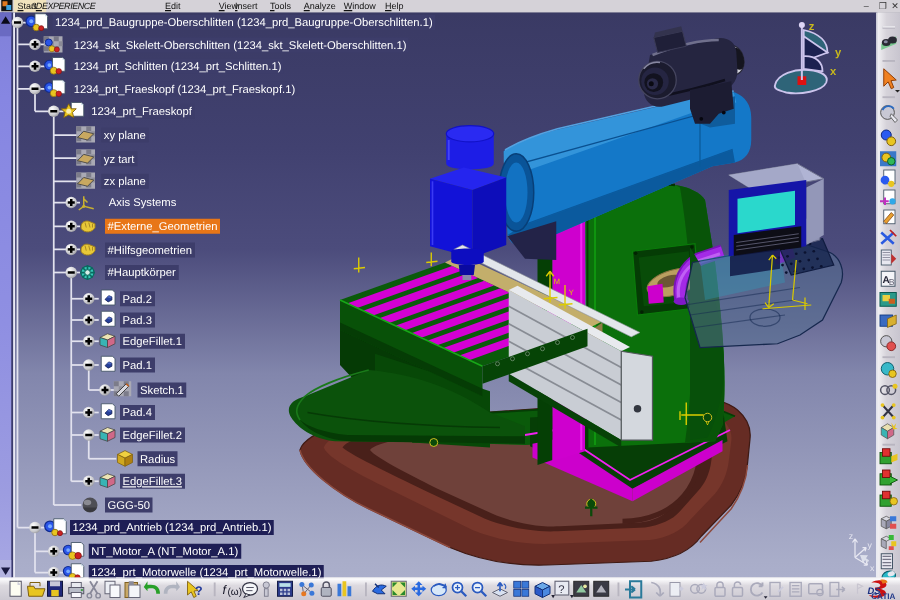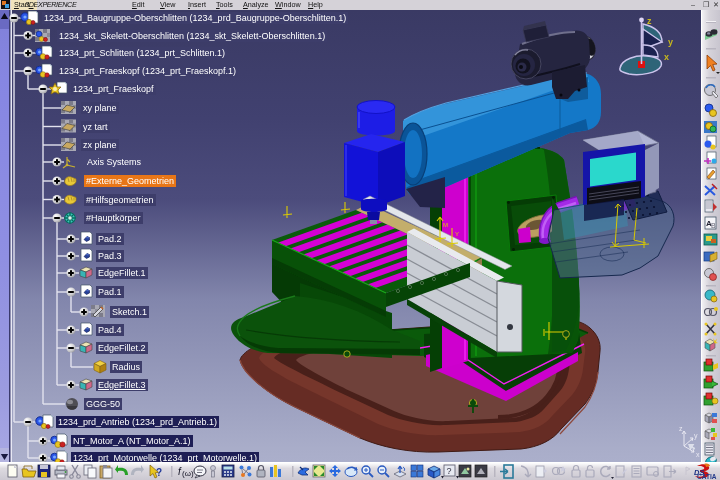--- a/index.html
+++ b/index.html
@@ -21,21 +21,21 @@
  <div id="menubar">
   <div style="position:absolute;left:1px;top:0;width:9px;height:9px;background:#111;">
         <div style="position:absolute;left:1px;top:1px;width:4px;height:4px;background:#e07820;"></div>
         <div style="position:absolute;left:4px;top:4px;width:4px;height:4px;background:#3aa0e0;"></div>
       </div>
   <div style="position:absolute;left:11px;top:0;width:26px;height:10px;background:#f1e3bd;"></div>
   <div class="mi" style="left:14px;"><u>S</u>tart</div>
   <div class="mi" style="left:25px;letter-spacing:-0.35px;font-style:italic;">3<u>D</u>EXPERIENCE</div>
   <div class="mi" style="left:105px;margin-top:12px;"><u>F</u>ile</div>
   <div class="mi" style="left:132px;"><u>E</u>dit</div>
-  <div class="mi" style="left:160px;"><u>V</u>iew</div>
+  <div class="mi" style="left:175px;"><u>V</u>iew</div>
   <div class="mi" style="left:188px;text-align:right;"><u>I</u>nsert</div>
   <div class="mi" style="left:216px;"><u>T</u>ools</div>
   <div class="mi" style="left:243px;"><u>A</u>nalyze</div>
   <div class="mi" style="left:275px;"><u>W</u>indow</div>
   <div class="mi" style="left:308px;"><u>H</u>elp</div>
   <div class="mi" style="left:691px;color:#333;">–</div>
   <div class="mi" style="left:703px;color:#333;">❐</div>
   <div class="mi" style="left:713px;color:#333;">✕</div>
  </div>
 

